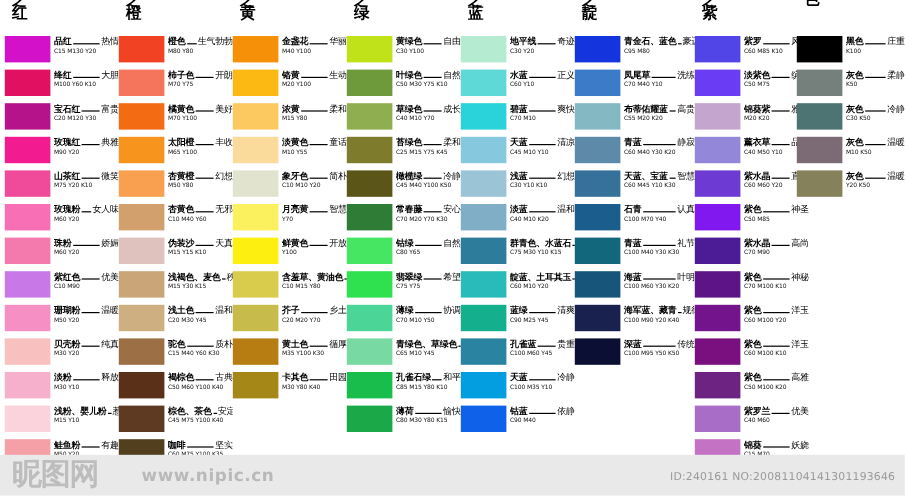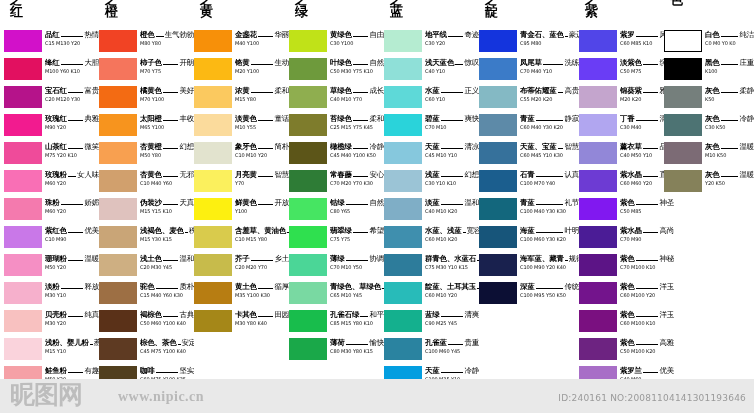--- a/index.html
+++ b/index.html
@@ -96,21 +96,20 @@
     position:absolute;left:10px;bottom:2px;
     font-size:25px;font-weight:bold;
     color:#bdbdbd;
     font-family:"DejaVu Sans","Liberation Sans",sans-serif;
     letter-spacing:-1px;
   }
   .wm-url{
     position:absolute;left:118px;bottom:8px;
     font-size:14px;font-weight:bold;color:#b9b9b9;
     letter-spacing:0.5px;
-    font-family:Liberation Serif, serif;
   }
   .wm-id{
     position:absolute;right:8px;bottom:10px;
     font-size:9px;color:#9a9a9a;
     letter-spacing:0.2px;
   }
 </style>
 </head>
 <body>
 
@@ -245,39 +244,39 @@
         <div class="meta">
           <div class="nameline">
             <span class="cname">珊瑚粉</span>
             <span class="dash"></span>
             <span class="cmood">温暖</span>
           </div>
           <div class="cmyk">M50  Y20</div>
         </div>
       </div>
       <div class="row">
+        <div class="chip" style="background: rgb(248, 193, 192);"></div>
+        <div class="meta">
+          <div class="nameline">
+            <span class="cname">贝壳粉</span>
+            <span class="dash"></span>
+            <span class="cmood">纯真</span>
+          </div>
+          <div class="cmyk">M30  Y20</div>
+        </div>
+      </div>
+      <div class="row">
         <div class="chip" style="background: rgb(246, 176, 204);"></div>
         <div class="meta">
           <div class="nameline">
             <span class="cname">淡粉</span>
             <span class="dash"></span>
             <span class="cmood">释放</span>
           </div>
           <div class="cmyk">M30  Y10</div>
-        </div>
-      </div>
-      <div class="row">
-        <div class="chip" style="background: rgb(248, 193, 192);"></div>
-        <div class="meta">
-          <div class="nameline">
-            <span class="cname">贝壳粉</span>
-            <span class="dash"></span>
-            <span class="cmood">纯真</span>
-          </div>
-          <div class="cmyk">M30  Y20</div>
         </div>
       </div>
       <div class="row">
         <div class="chip" style="background: rgb(250, 211, 220);"></div>
         <div class="meta">
           <div class="nameline">
             <span class="cname">浅粉、婴儿粉</span>
             <span class="dash"></span>
             <span class="cmood">惹动人</span>
           </div>
@@ -702,31 +701,20 @@
         <div class="meta">
           <div class="nameline">
             <span class="cname">地平线</span>
             <span class="dash"></span>
             <span class="cmood">奇迹</span>
           </div>
           <div class="cmyk">C30  Y20</div>
         </div>
       </div>
       <div class="row">
-        <div class="chip" style="background: rgb(143, 224, 216);"></div>
-        <div class="meta">
-          <div class="nameline">
-            <span class="cname">浅天蓝色</span>
-            <span class="dash"></span>
-            <span class="cmood">惊叹</span>
-          </div>
-          <div class="cmyk">C40  Y10</div>
-        </div>
-      </div>
-      <div class="row">
         <div class="chip" style="background: rgb(94, 217, 216);"></div>
         <div class="meta">
           <div class="nameline">
             <span class="cname">水蓝</span>
             <span class="dash"></span>
             <span class="cmood">正义</span>
           </div>
           <div class="cmyk">C60  Y10</div>
         </div>
       </div>
@@ -765,31 +753,20 @@
       </div>
       <div class="row">
         <div class="chip" style="background: rgb(127, 174, 198);"></div>
         <div class="meta">
           <div class="nameline">
             <span class="cname">淡蓝</span>
             <span class="dash"></span>
             <span class="cmood">温和</span>
           </div>
           <div class="cmyk">C40  M10  K20</div>
-        </div>
-      </div>
-      <div class="row">
-        <div class="chip" style="background: rgb(63, 143, 174);"></div>
-        <div class="meta">
-          <div class="nameline">
-            <span class="cname">水蓝、浅蓝</span>
-            <span class="dash"></span>
-            <span class="cmood">宽容</span>
-          </div>
-          <div class="cmyk">C60  M10  K20</div>
         </div>
       </div>
       <div class="row">
         <div class="chip" style="background: rgb(45, 124, 155);"></div>
         <div class="meta">
           <div class="nameline">
             <span class="cname">群青色、水蓝石</span>
             <span class="dash"></span>
           </div>
           <div class="cmyk">C75  M30  Y10  K15</div>
@@ -990,31 +967,20 @@
         <div class="meta">
           <div class="nameline">
             <span class="cname">锦葵紫</span>
             <span class="dash"></span>
             <span class="cmood">雅关</span>
           </div>
           <div class="cmyk">M20  K20</div>
         </div>
       </div>
       <div class="row">
-        <div class="chip" style="background: rgb(177, 166, 240);"></div>
-        <div class="meta">
-          <div class="nameline">
-            <span class="cname">丁香</span>
-            <span class="dash"></span>
-            <span class="cmood">清纯</span>
-          </div>
-          <div class="cmyk">C30  M40</div>
-        </div>
-      </div>
-      <div class="row">
         <div class="chip" style="background: rgb(146, 135, 216);"></div>
         <div class="meta">
           <div class="nameline">
             <span class="cname">薰衣草</span>
             <span class="dash"></span>
             <span class="cmood">品格</span>
           </div>
           <div class="cmyk">C40  M50  Y10</div>
         </div>
       </div>
@@ -1112,31 +1078,20 @@
           <div class="nameline">
             <span class="cname">锦葵</span>
             <span class="dash"></span>
             <span class="cmood">妖娆</span>
           </div>
           <div class="cmyk">C15  M70</div>
         </div>
       </div>
     </div>
     <div class="col" style="left: 664px; width: 90px;">
-      <div class="row">
-        <div class="chip outlined" style="background: rgb(255, 255, 255);"></div>
-        <div class="meta">
-          <div class="nameline">
-            <span class="cname">白色</span>
-            <span class="dash"></span>
-            <span class="cmood">纯洁</span>
-          </div>
-          <div class="cmyk">C0  M0  Y0  K0</div>
-        </div>
-      </div>
       <div class="row">
         <div class="chip" style="background: rgb(0, 0, 0);"></div>
         <div class="meta">
           <div class="nameline">
             <span class="cname">黑色</span>
             <span class="dash"></span>
             <span class="cmood">庄重</span>
           </div>
           <div class="cmyk">K100</div>
         </div>

